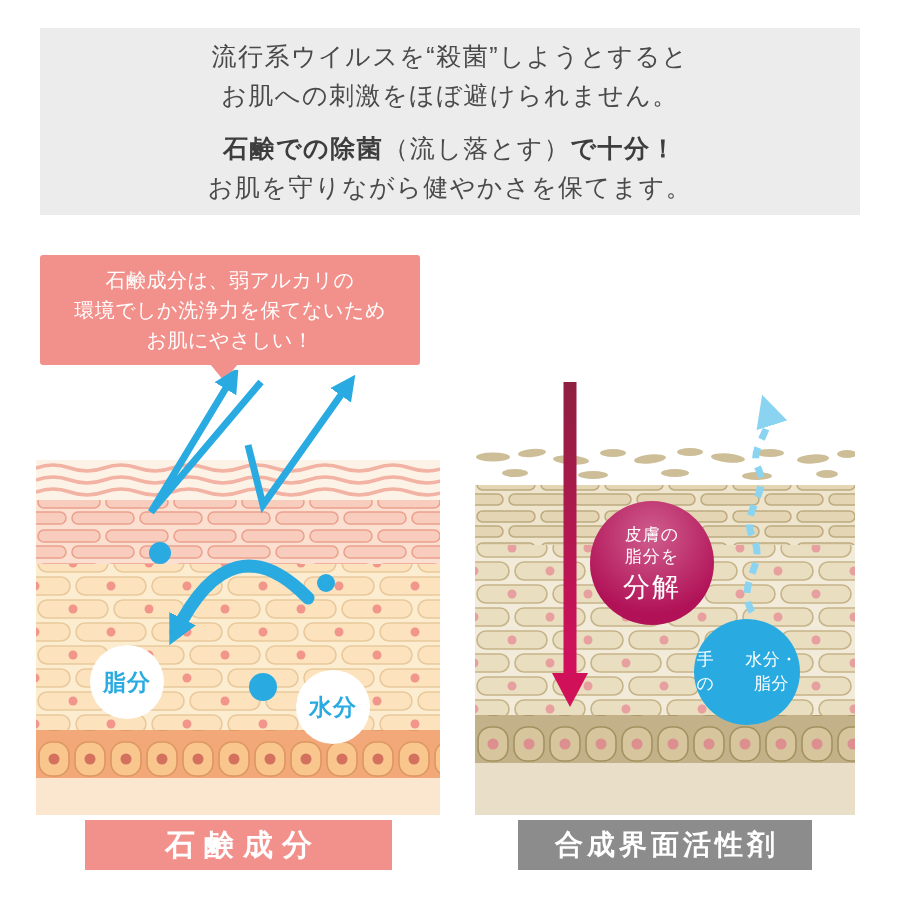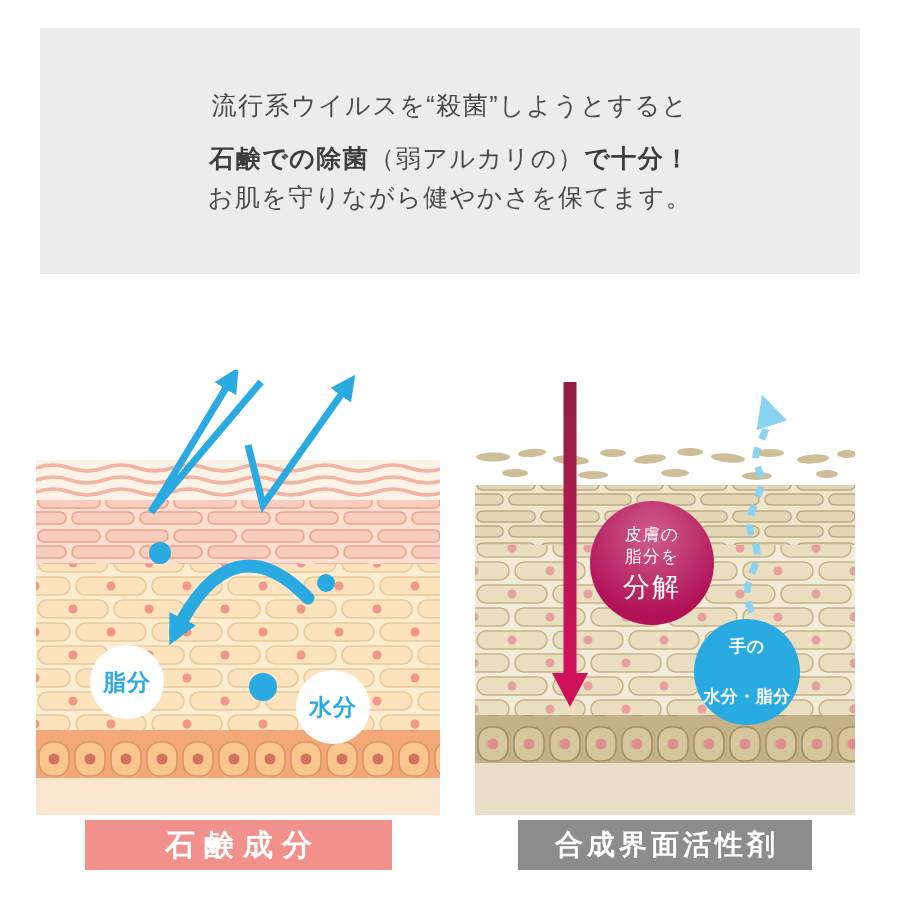--- a/index.html
+++ b/index.html
@@ -2,21 +2,21 @@
 <html style="--pink: #f2918c; --gray: #8c8c8c; --blue: #29abe2; --magenta: #c3135c; --header-bg: #ececec;"><head>
 <meta charset="utf-8">
 <style>
   html,body{margin:0;padding:0;background:#ffffff;}
   .page{
     position:relative;width:900px;height:900px;background:#ffffff;overflow:hidden;
     font-family:"Liberation Sans","DejaVu Sans",sans-serif;
   }
   
   .intro-panel{
-    position:absolute;left:40px;top:28px;width:820px;height:246px;
+    position:absolute;left:40px;top:28px;width:820px;height:187px;
     background:var(--header-bg,#ececec);
     display:flex;flex-direction:column;align-items:center;justify-content:center;
   }
   .h-line{margin:0;font-size:25px;line-height:39px;letter-spacing:1.5px;color:#4a4a4a;text-align:center;}
   .h-spacer{height:14px;}
   .h-bold{font-weight:bold;color:#3d3d3d;}
   
   .bubble{
     position:absolute;top:255px;width:380px;height:110px;border-radius:3px;
     display:flex;flex-direction:column;align-items:center;justify-content:center;
@@ -41,44 +41,51 @@
   .mag-circle{
     position:absolute;left:590px;top:501px;width:124px;height:124px;border-radius:50%;
     background:radial-gradient(circle at 50% 28%, #cf5e8e 0%, #b11257 72%);
     display:flex;flex-direction:column;align-items:center;justify-content:center;
     color:#fff;text-align:center;line-height:22px;font-size:17px;letter-spacing:1px;
   }
   .mag-circle .big{font-size:27px;font-weight:normal;line-height:32px;margin-top:3px;letter-spacing:2px;}
   .blue-circle{
     position:absolute;left:694px;top:619px;width:106px;height:106px;border-radius:50%;
     background:var(--blue,#29abe2);
-    display:flex;flex-direction:column;align-items:center;justify-content:center;
-    color:#fff;font-size:17px;font-weight:bold;line-height:24px;text-align:center;letter-spacing:0.5px;gap:26px;
+    display:flex;flex-direction:row;align-items:center;justify-content:center;
+    color:#fff;font-size:17px;font-weight:normal;line-height:24px;text-align:center;letter-spacing:0.5px;gap:26px;
   }
   
   .footer-label{
     position:absolute;top:820px;height:50px;
     display:flex;align-items:center;justify-content:center;
     color:#fff;font-weight:bold;
   }
   .footer-left{left:85px;width:307px;background:var(--pink,#f2918c);font-size:30px;letter-spacing:9px;text-indent:9px;}
   .footer-right{left:518px;width:294px;background:var(--gray,#8c8c8c);font-size:28px;letter-spacing:4px;text-indent:4px;}
 </style>
 </head>
 <body>
 
 <div class="page">
 
   <div class="intro-panel">
     <p class="h-line">流行系ウイルスを“殺菌”しようとすると</p>
+    <p class="h-line">お肌への刺激をほぼ避けられません。</p>
     <div class="h-spacer"></div>
-    <p class="h-line"><span class="h-bold">石鹸での除菌</span><span>（弱アルカリの）</span><span class="h-bold">で十分！</span></p>
+    <p class="h-line"><span class="h-bold">石鹸での除菌</span><span>（流し落とす）</span><span class="h-bold">で十分！</span></p>
     <p class="h-line">お肌を守りながら健やかさを保てます。</p>
   </div>
 
+  <div class="bubble bubble-left">
+    <div>石鹸成分は、弱アルカリの</div>
+    <div>環境でしか洗浄力を保てないため</div>
+    <div>お肌にやさしい！</div>
+    <div class="tail"></div>
+  </div>
 
 
   <svg class="abs" style="left:36px;top:460px" width="404" height="355" viewBox="0 0 404 355">
     <defs>
       <pattern id="pL1" width="68" height="34" patternUnits="userSpaceOnUse">
         <rect width="68" height="34" fill="#fbe0d2"></rect>
         <rect x="2" y="2" width="62" height="12" rx="6" fill="#f8cdbd" stroke="#eda08e" stroke-width="1.6"></rect>
         <rect x="-32" y="18" width="62" height="12" rx="6" fill="#f8cdbd" stroke="#eda08e" stroke-width="1.6"></rect>
         <rect x="36" y="18" width="62" height="12" rx="6" fill="#f8cdbd" stroke="#eda08e" stroke-width="1.6"></rect>
       </pattern>

